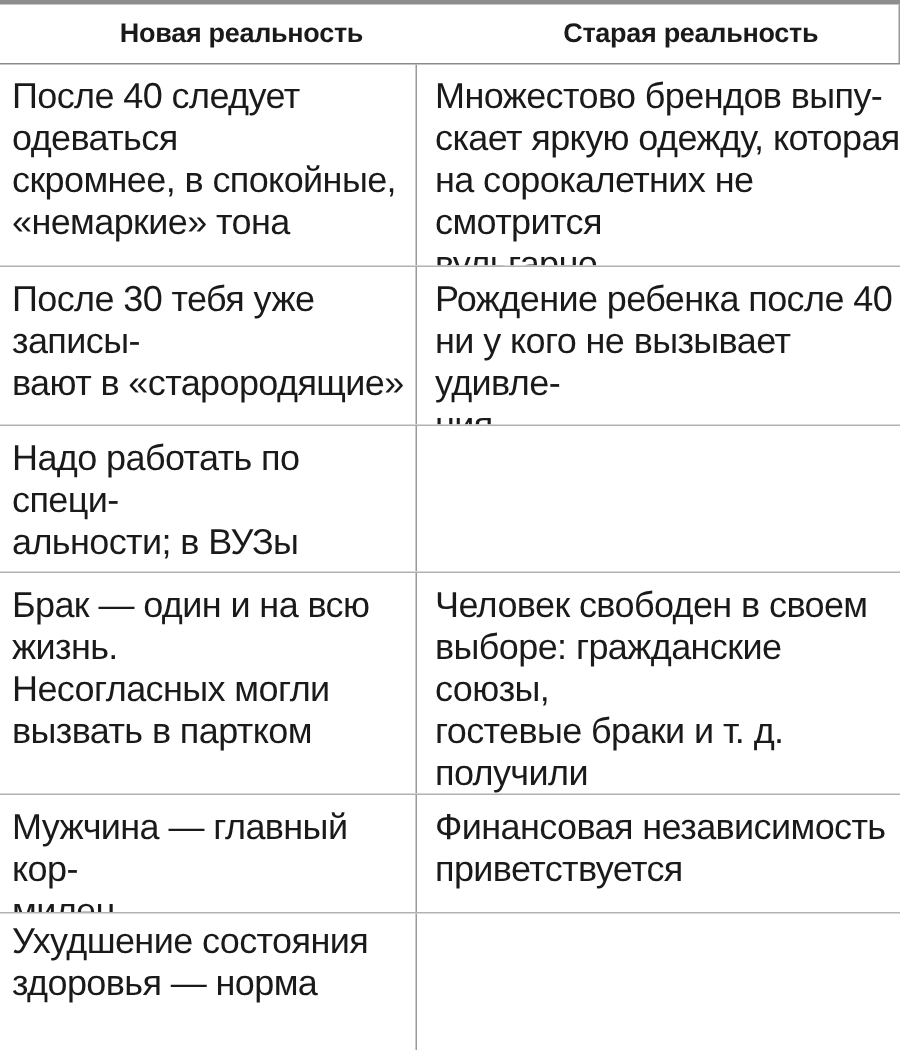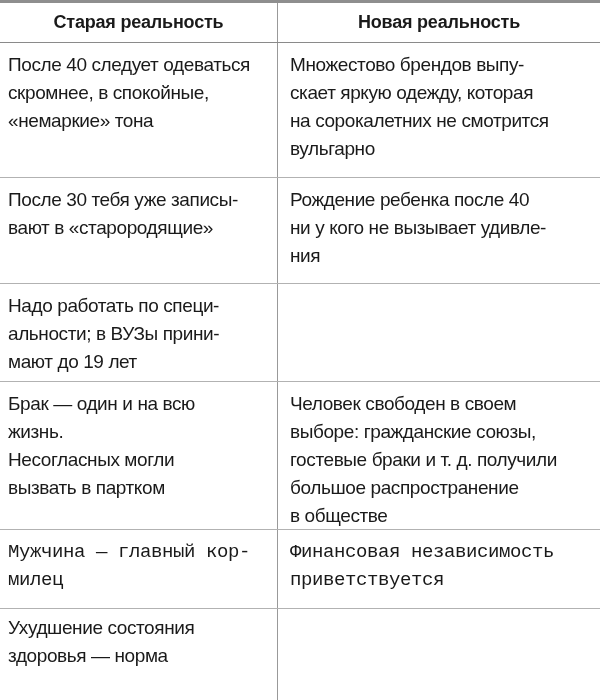--- a/index.html
+++ b/index.html
@@ -45,24 +45,24 @@
     display: flex;
     box-sizing: border-box;
     flex: 0 0 auto;
     overflow: hidden;
   }
   .t-row + .t-row { border-top: 1px solid #b2b2b2; }
   .r0 { height: 134px; }
   .r1 { height: 106px; }
   .r2 { height: 98px; }
   .r3 { height: 148px; }
-  .r4 { height: 79px; font-family: Liberation Mono, monospace; }
+  .r4 { height: 79px; }
   .r5 { height: 113px; }
   .cell {
-    font-size: 19px;
+    font-size: 24px;
     line-height: 28px;
     letter-spacing: -0.4px;
     white-space: pre-line;
     box-sizing: border-box;
     padding-top: 8px;
     overflow: hidden;
   }
   .cell.left {
     width: 278px;
     border-right: 1px solid #999999;
@@ -76,22 +76,22 @@
   }
   .r5 .cell { padding-top: 5px; }
 </style>
 </head>
 <body>
 
 <div class="page">
   <div class="rule"></div>
 
   <div class="header-row">
+    <div class="hcell right">Новая реальность</div>
     <div class="hcell left">Старая реальность</div>
-    <div class="hcell right">Новая реальность</div>
   </div>
 
   <div class="t-row r0">
     <div class="cell left">После 40 следует одеваться
 скромнее, в спокойные,
 «немаркие» тона</div>
     <div class="cell right">Множестово брендов выпу-
 скает яркую одежду, которая
 на сорокалетних не смотрится
 вульгарно</div>

